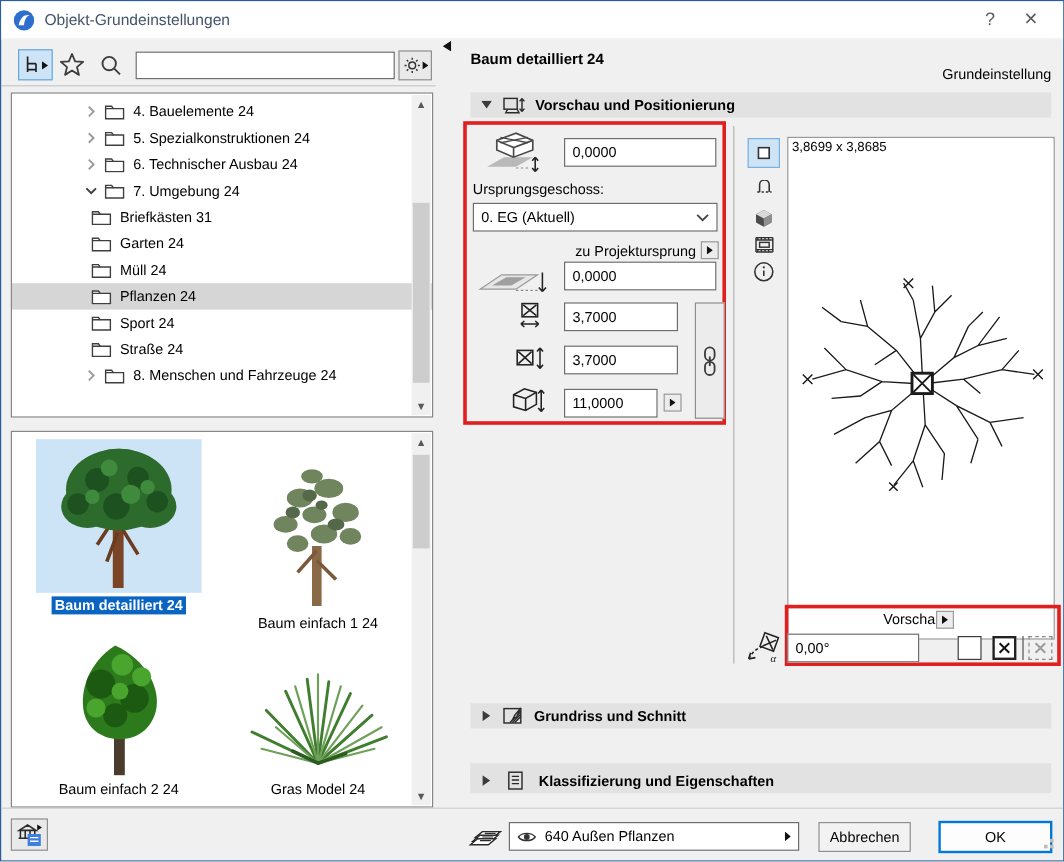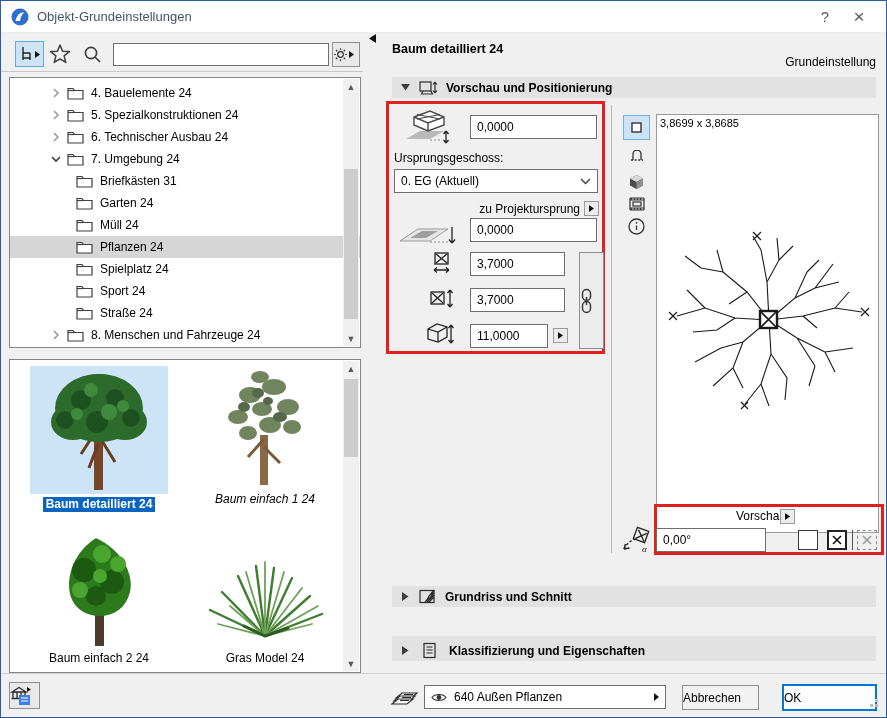--- a/index.html
+++ b/index.html
@@ -5,33 +5,33 @@
   html,body{margin:0;padding:0;background:#cfd6dd;}
   .win{position:relative;width:885px;height:716px;border:1px solid #2a5d9c;background:#f0f0f0;
        font-family:"Liberation Sans",sans-serif;font-size:12px;color:#000;overflow:hidden;}
   .abs{position:absolute;}
   
   .titlebar{position:absolute;left:0;top:0;right:0;height:32px;background:#fff;display:flex;align-items:center;padding:0 10px;box-sizing:border-box;border-bottom:1px solid #ededed;}
   .title{color:#44546a;font-size:13px;margin-left:8px;}
   .tb-btn{width:34px;height:26px;display:flex;align-items:center;justify-content:center;color:#5a5a5a;font-size:15px;cursor:default;}
   .tb-close{font-size:19px;}
   
-  .btn{background:#e9e9e9;border:1px solid #8f8f8f;display:flex;align-items:center;justify-content:flex-start;box-sizing:border-box;}
+  .btn{background:#e9e9e9;border:1px solid #8f8f8f;display:flex;align-items:center;justify-content:center;box-sizing:border-box;}
   .field{background:#fff;border:1px solid #6e6e6e;box-sizing:border-box;font-family:"Liberation Sans",sans-serif;font-size:12px;padding:0 6px;}
   input.field{outline:none;}
   .flyout{width:15px;height:15px;background:#ececec;border:1px solid #9a9a9a;display:flex;align-items:center;justify-content:center;box-sizing:border-box;}
   .flyout svg{display:block;}
   .sectionbar{position:absolute;left:391px;width:484px;height:21px;background:#e2e2e2;display:flex;align-items:center;gap:8px;padding-left:8px;box-sizing:border-box;font-weight:bold;}
   .sectionbar .caret{width:10px;display:flex;justify-content:center;}
   
   .panelbox{background:#fff;border:1px solid #868686;box-sizing:border-box;position:absolute;overflow:hidden;}
   .trow{height:22px;display:flex;align-items:center;box-sizing:border-box;white-space:nowrap;}
   .trow .exp{width:12px;margin-right:5px;display:flex;justify-content:center;}
   .trow .fold{width:17px;margin-right:7px;display:flex;}
-  .trow.root{padding-left:40px;text-align:right;}
+  .trow.root{padding-left:60px;text-align:right;}
   .trow.child{padding-left:66px;}
   .trow.sel{background:#d6d6d6;}
   .vscroll{position:absolute;top:1px;right:1px;bottom:1px;width:16px;background:#f0f0f0;}
   .vscroll .arr{position:absolute;left:0;width:16px;height:15px;color:#595959;font-size:9px;display:flex;align-items:center;justify-content:center;}
   .vscroll .thumb{position:absolute;left:1px;width:14px;background:#cdcdcd;}
   
   .thumbcell{position:absolute;width:150px;text-align:center;}
   .thumbimg{margin:0 auto;display:flex;align-items:flex-end;justify-content:center;}
   .thumbcell .lbl{margin-top:3px;display:inline-block;padding:0 3px;line-height:15px;}
   .thumbcell.sel .thumbimg{background:#cde3f6;}
@@ -194,29 +194,20 @@
           </span>
         <span>Pflanzen 24</span>
       </div>
       <div class="trow child">
         <span class="fold">
             <svg width="17" height="14" viewBox="0 0 17 14" fill="#fff" stroke="#3f3f3f" stroke-width="1.2">
               <path d="M1 2.5 h5 l1.5 2 H16 v8.5 H1 Z"></path>
               <path d="M1 4.5 h6.5" fill="none"></path>
             </svg>
           </span>
-        <span>Spielplatz 24</span>
-      </div>
-      <div class="trow child">
-        <span class="fold">
-            <svg width="17" height="14" viewBox="0 0 17 14" fill="#fff" stroke="#3f3f3f" stroke-width="1.2">
-              <path d="M1 2.5 h5 l1.5 2 H16 v8.5 H1 Z"></path>
-              <path d="M1 4.5 h6.5" fill="none"></path>
-            </svg>
-          </span>
         <span>Sport 24</span>
       </div>
       <div class="trow child">
         <span class="fold">
             <svg width="17" height="14" viewBox="0 0 17 14" fill="#fff" stroke="#3f3f3f" stroke-width="1.2">
               <path d="M1 2.5 h5 l1.5 2 H16 v8.5 H1 Z"></path>
               <path d="M1 4.5 h6.5" fill="none"></path>
             </svg>
           </span>
         <span>Straße 24</span>
@@ -267,21 +258,21 @@
             <circle cx="52" cy="20" r="7"></circle>
               <circle cx="70" cy="42" r="8"></circle>
               <circle cx="38" cy="44" r="6"></circle>
               <circle cx="84" cy="36" r="6"></circle>
           </g>
         </svg>
       </div>
       <span class="lbl">Baum detailliert 24</span>
     </div>
 
-    <div class="thumbcell" style="left:180px;top:1px;font-style:italic;">
+    <div class="thumbcell" style="left:180px;top:21px;">
       <div class="thumbimg" style="width:138px;height:128px;">
         <svg width="110" height="124" viewBox="0 0 110 124">
           <rect x="50" y="70" width="8" height="50" fill="#8a6a46"></rect>
           <path d="M54 74 L38 92 M54 82 L70 98" stroke="#7a5a3a" stroke-width="3" fill="none"></path>
           <g fill="#70845e">
             <ellipse cx="40" cy="30" rx="11" ry="8"></ellipse>
               <ellipse cx="64" cy="22" rx="12" ry="8"></ellipse>
               <ellipse cx="52" cy="44" rx="10" ry="7"></ellipse>
             <ellipse cx="78" cy="42" rx="11" ry="8"></ellipse>
               <ellipse cx="28" cy="52" rx="10" ry="7"></ellipse>

